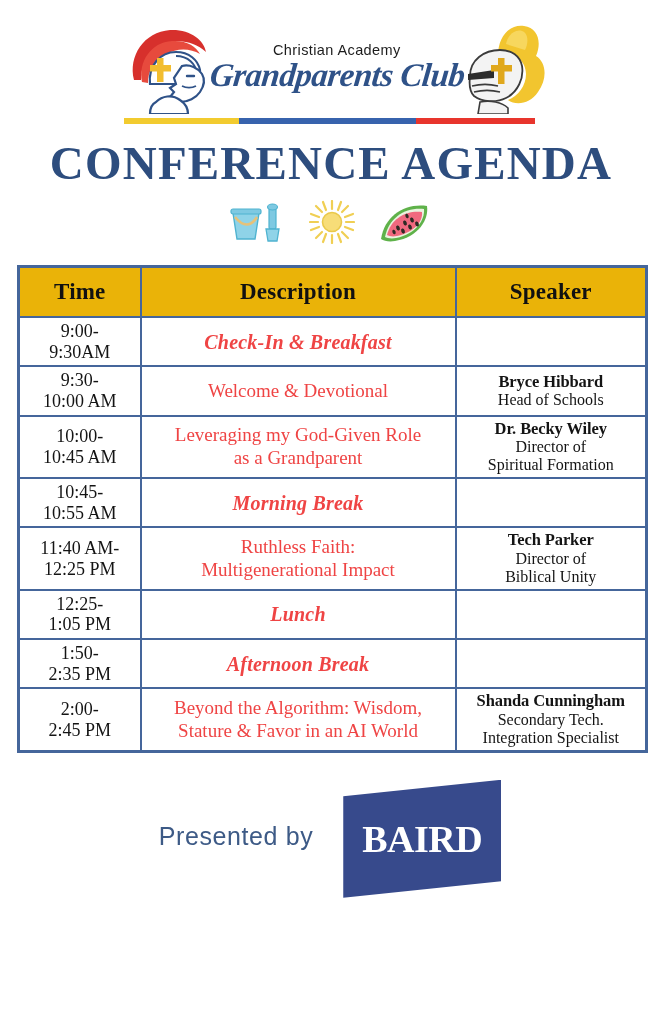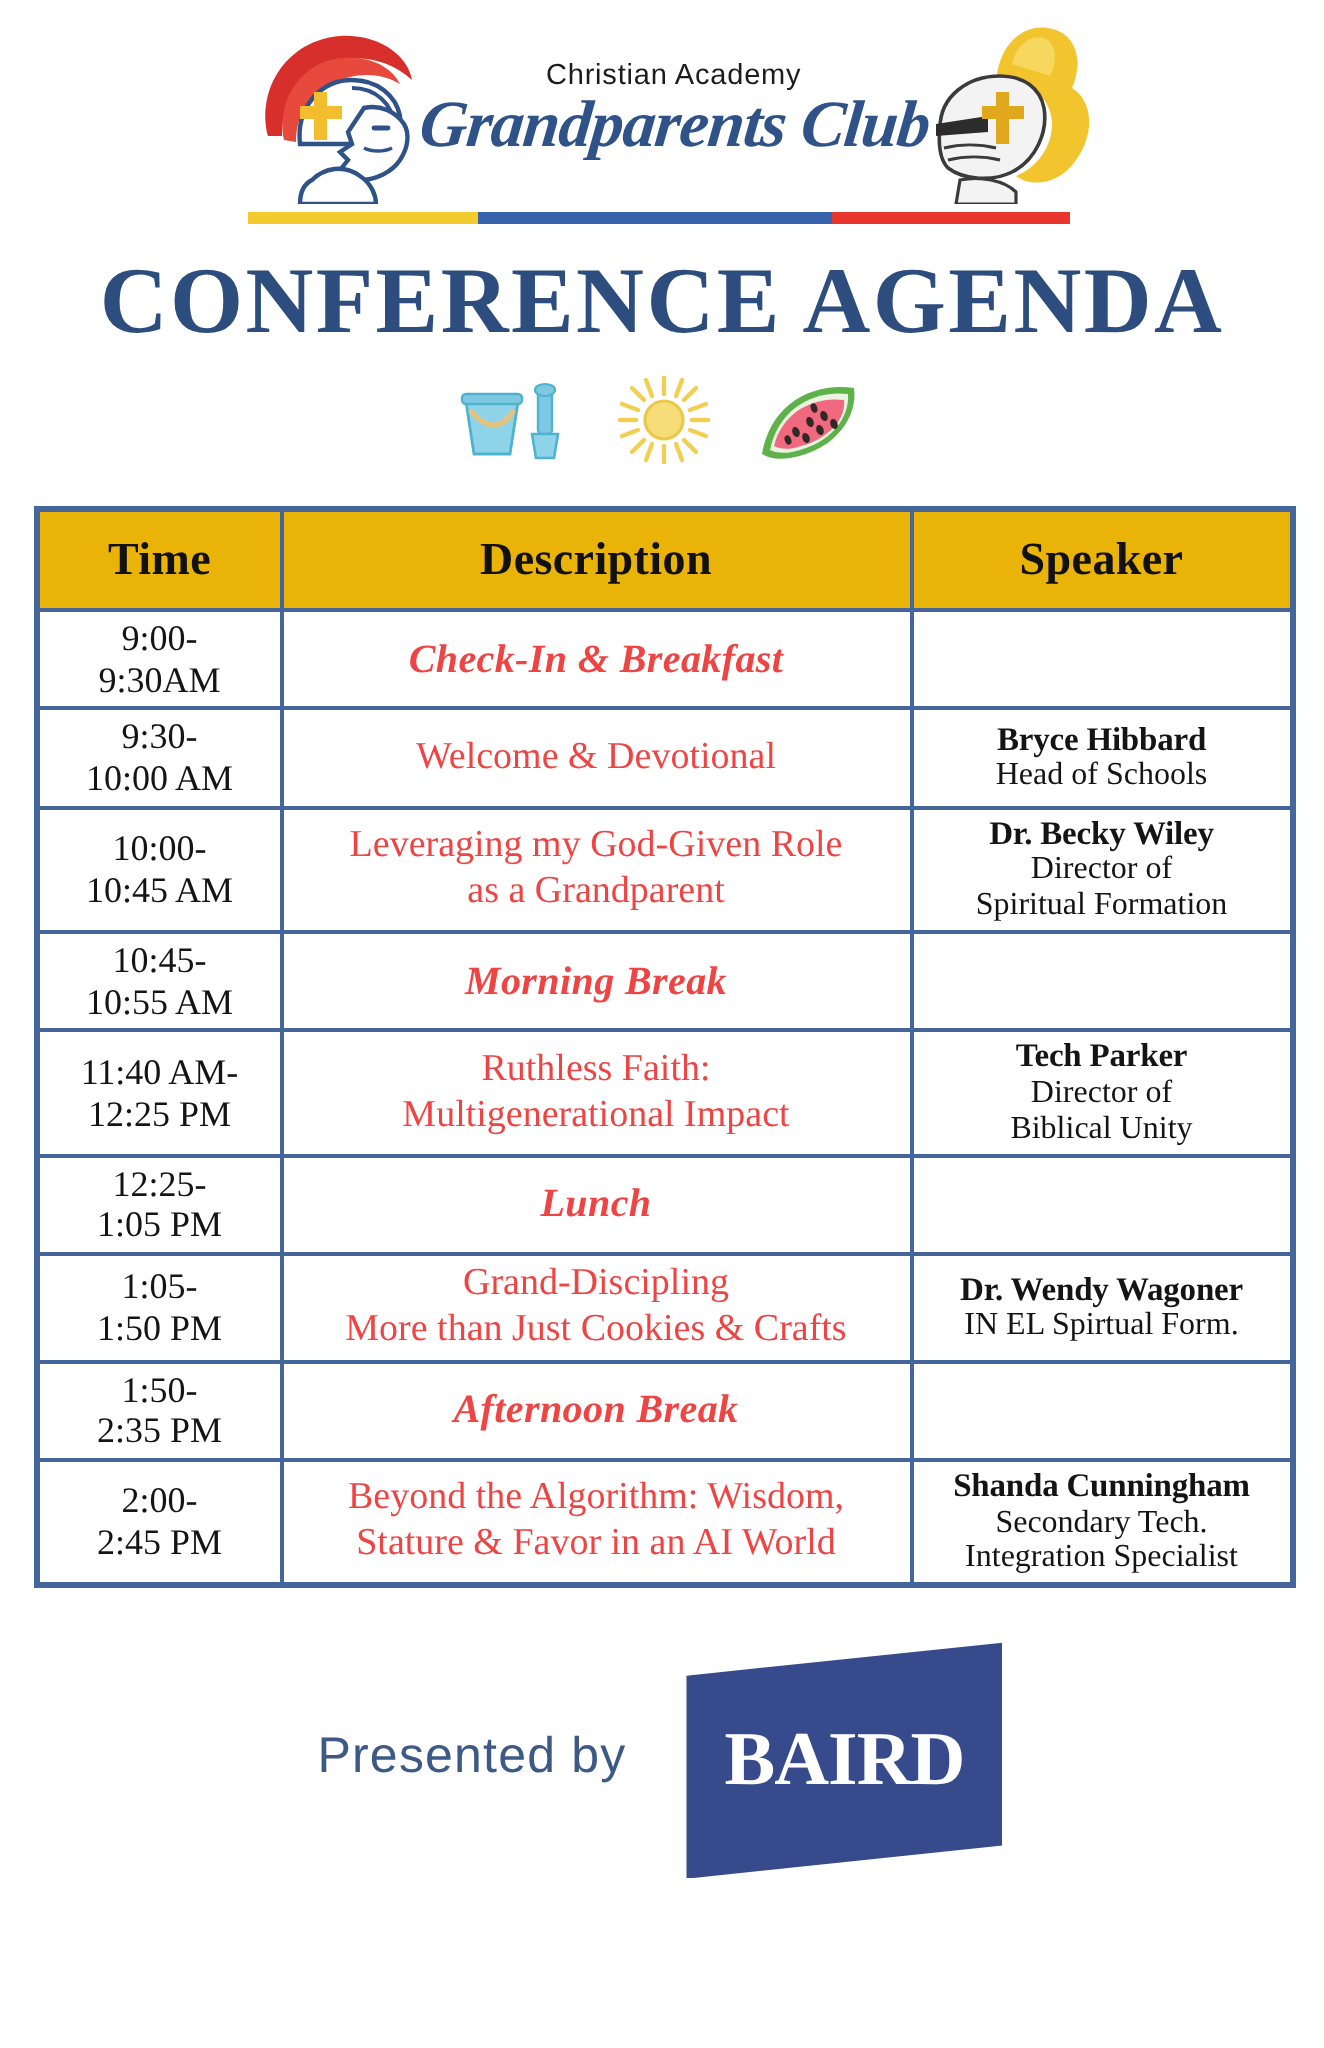--- a/index.html
+++ b/index.html
@@ -12,21 +12,21 @@
     height: 1024px;
     font-family: "Liberation Serif", serif;
     color: #1a1a1a;
     overflow: hidden;
     position: relative;
   }
 
   
   .logo-block {
     width: 659px;
-    padding-top: 10px;
+    padding-top: 22px;
     display: flex;
     flex-direction: column;
     align-items: center;
   }
   .logo-row {
     width: 420px;
     height: 92px;
     display: flex;
     align-items: center;
     justify-content: space-between;
@@ -390,30 +390,20 @@
 Biblical Unity</span>
           </td>
         </tr>
         <tr>
           <td class="time">12:25-
 1:05 PM</td>
           <td class="desc break-item">Lunch</td>
           <td class="speaker"></td>
         </tr>
         <tr>
-          <td class="time">1:05-
-1:50 PM</td>
-          <td class="desc">Grand-Discipling
-More than Just Cookies &amp; Crafts</td>
-          <td class="speaker">
-            <span class="spk-name">Dr. Wendy Wagoner</span>
-            <span class="spk-role">IN EL Spirtual Form.</span>
-          </td>
-        </tr>
-        <tr>
           <td class="time">1:50-
 2:35 PM</td>
           <td class="desc break-item">Afternoon Break</td>
           <td class="speaker"></td>
         </tr>
         <tr>
           <td class="time">2:00-
 2:45 PM</td>
           <td class="desc">Beyond the Algorithm: Wisdom,
 Stature &amp; Favor in an AI World</td>

